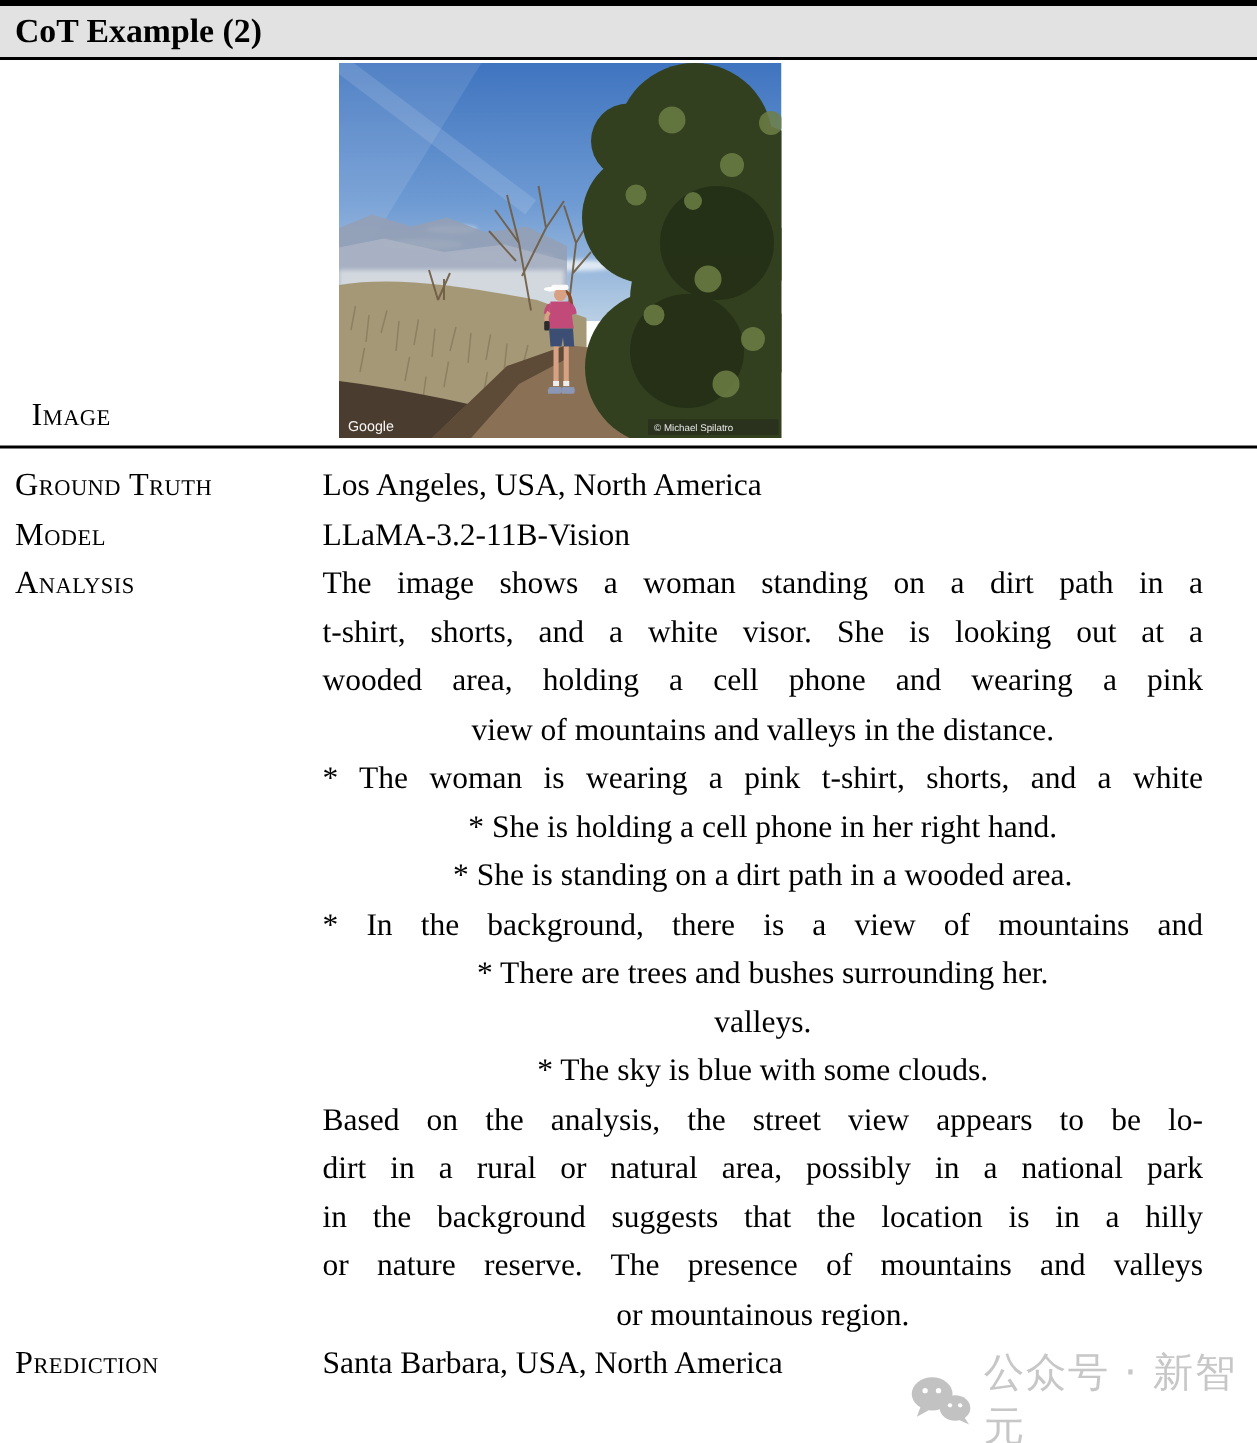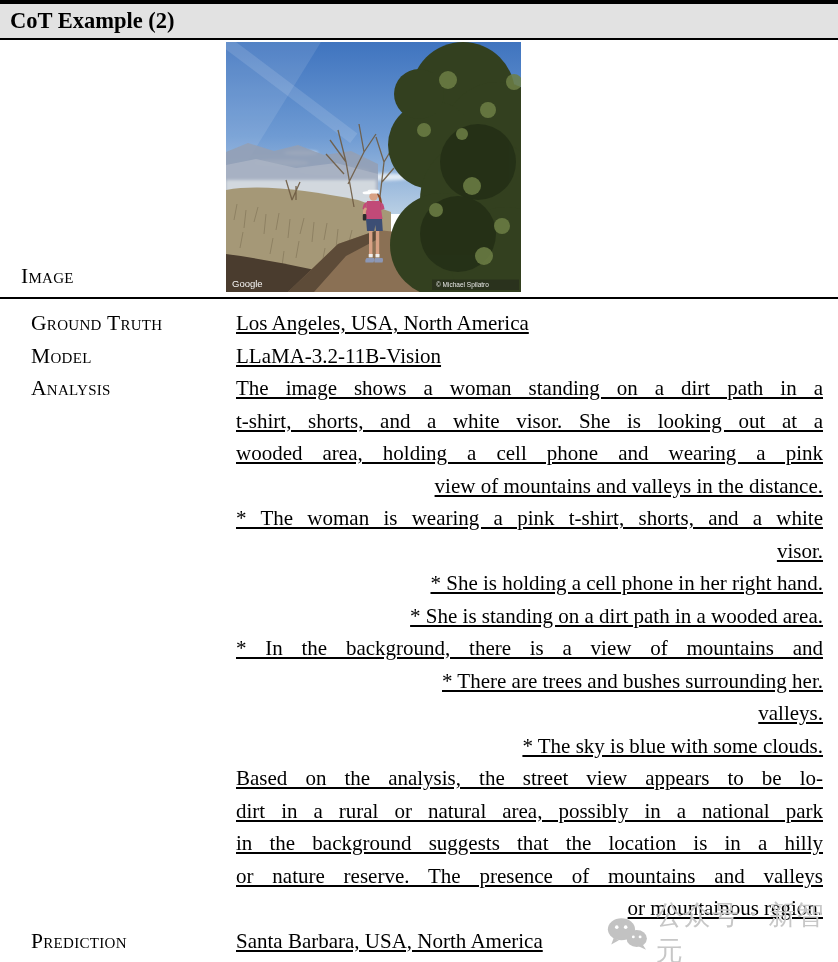--- a/index.html
+++ b/index.html
@@ -24,27 +24,27 @@
   .label-col{
     width:215px;min-width:215px;box-sizing:border-box;
     padding-left:10px;
     font-variant:small-caps;
     font-size:21.5px;line-height:32.5px;
     letter-spacing:0.3px;
   }
   .image-row .label-col{display:flex;align-items:flex-end;padding-bottom:0px;}
   .photo{width:295px;height:250px;display:block;}
   
-  .tbody{padding-top:8px;margin-left:21px;}
+  .tbody{padding-top:8px;}
   .trow{display:flex;align-items:flex-start;}
   .value-col{
     width:587px;min-width:587px;
-    font-size:21px;line-height:32.5px;text-decoration:underline;
-  }
-  .aline{text-align:right;}
+    font-size:21px;line-height:32.5px;
+  }
+  .aline{text-align:center;}
   .aline.just{text-align:justify;text-align-last:justify;}
   
   .watermark{
     position:absolute;left:607px;top:897px;
     display:flex;align-items:center;
     color:#c7c7c7;
     font-family:"DejaVu Sans","Liberation Sans",sans-serif;
     font-size:27px;letter-spacing:1px;
     pointer-events:none;
   }
@@ -192,21 +192,20 @@
     </div>
 
     <div class="trow">
       <div class="label-col">Analysis</div>
       <div class="value-col">
           <div class="aline just">The image shows a woman standing on a dirt path in a</div>
           <div class="aline just">t-shirt, shorts, and a white visor. She is looking out at a</div>
           <div class="aline just">wooded area, holding a cell phone and wearing a pink</div>
           <div class="aline">view of mountains and valleys in the distance.</div>
           <div class="aline just">* The woman is wearing a pink t-shirt, shorts, and a white</div>
-          <div class="aline">visor.</div>
           <div class="aline">* She is holding a cell phone in her right hand.</div>
           <div class="aline">* She is standing on a dirt path in a wooded area.</div>
           <div class="aline just">* In the background, there is a view of mountains and</div>
           <div class="aline">* There are trees and bushes surrounding her.</div>
           <div class="aline">valleys.</div>
           <div class="aline">* The sky is blue with some clouds.</div>
           <div class="aline just">Based on the analysis, the street view appears to be lo-</div>
           <div class="aline just">dirt in a rural or natural area, possibly in a national park</div>
           <div class="aline just">in the background suggests that the location is in a hilly</div>
           <div class="aline just">or nature reserve. The presence of mountains and valleys</div>

